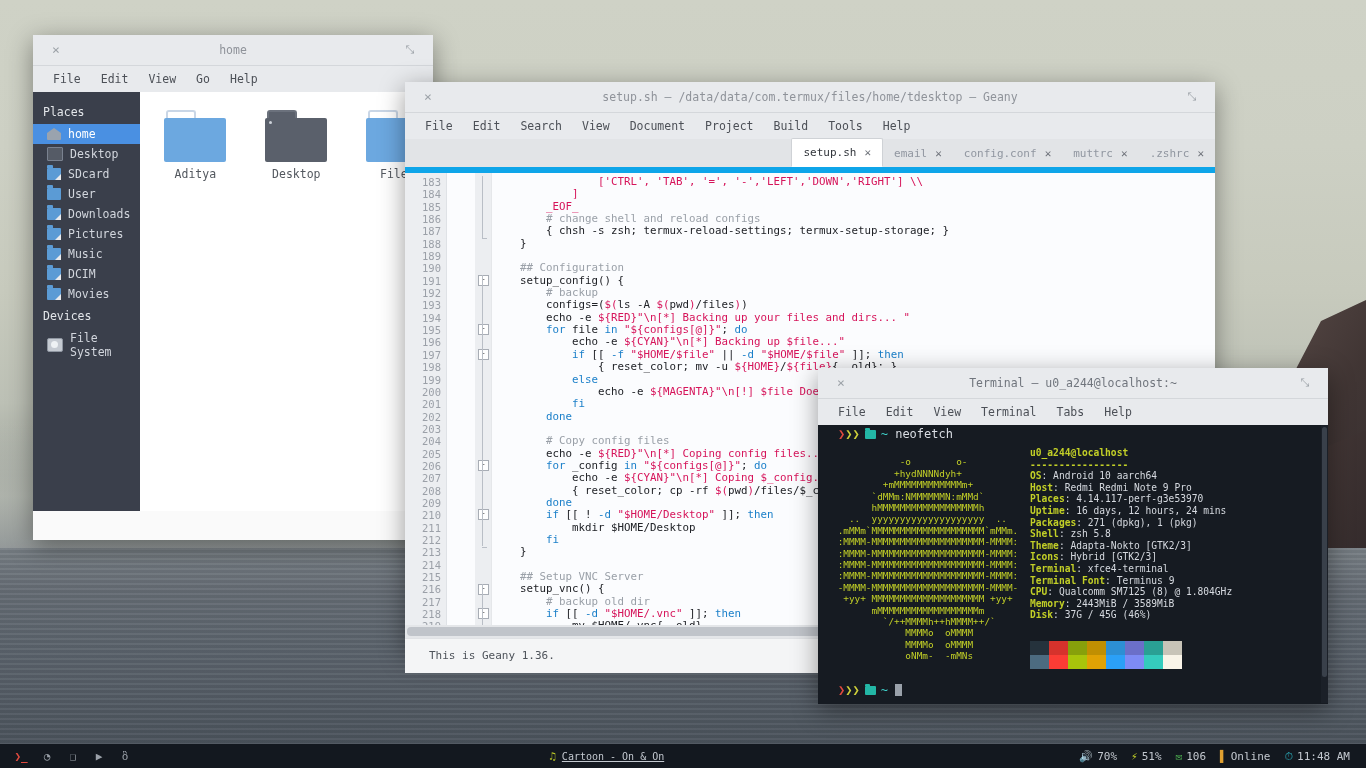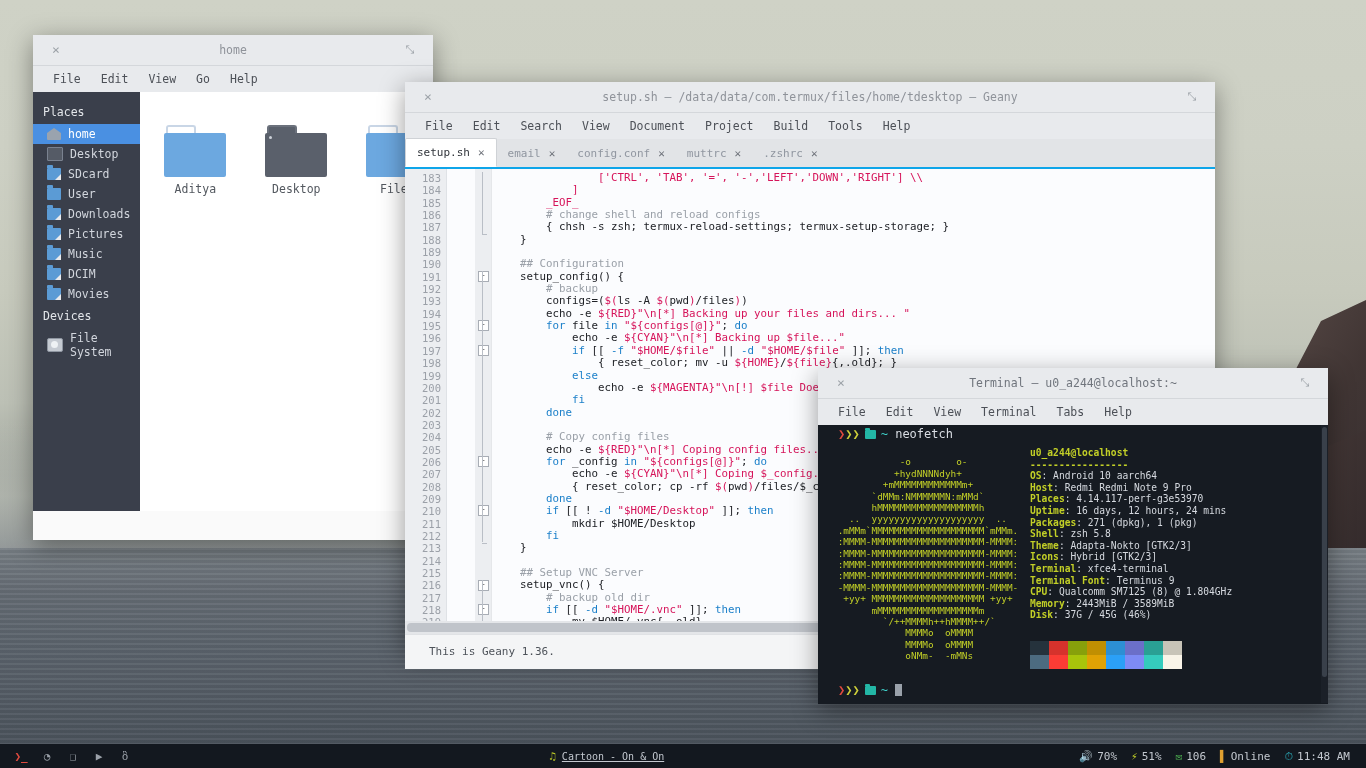--- a/index.html
+++ b/index.html
@@ -49,39 +49,39 @@
   .fm-item.sel{background:#4a90e2;color:#fff;}
   .fm-ico{width:14px;height:12px;flex:none;border-radius:1px;position:relative;}
   .ic-folder{background:#5b9bd5;}
   .ic-folder:before{content:"";position:absolute;left:0;top:-3px;width:6px;height:3px;background:#5b9bd5;border-radius:1px 1px 0 0;}
   .ic-folder.link:after{content:"";position:absolute;right:0;bottom:0;width:6px;height:6px;background:#e8eaed;
      clip-path:polygon(100% 0,100% 100%,0 100%);}
   .ic-home{background:#9aa3ae;clip-path:polygon(50% 0,100% 42%,100% 100%,0 100%,0 42%);}
   .ic-desk{background:#555b66;border:1px solid #7a8290;}
   .ic-disk{background:#c5cad2;border:1px solid #8f96a1;border-radius:2px;}
   .ic-disk:after{content:"";position:absolute;left:3px;top:2px;width:7px;height:7px;border-radius:50%;background:#eef1f4;}
-  #fm-main{flex:1;background:#fff;padding:33px 0 0 18px;}
+  #fm-main{flex:1;background:#fff;padding:18px 0 0 18px;}
   .fm-grid{display:flex;gap:27px;}
   .fm-file{width:74px;text-align:center;}
   .f-ico{width:62px;height:52px;margin:0 auto;position:relative;}
   .f-ico .tab{position:absolute;left:2px;top:0;width:26px;height:9px;border:2px solid #c9d6e6;
      border-bottom:none;border-radius:3px 3px 0 0;background:#fff;}
   .f-ico .body{position:absolute;left:0;top:8px;width:62px;height:44px;background:#6ca8e0;border-radius:2px;}
   .f-ico.dark .tab{border-color:#6b717c;background:#5a606b;}
   .f-ico.dark .body{background:#5a606b;}
   .f-ico.dark .body:before{content:"";position:absolute;left:4px;top:3px;width:3px;height:3px;border-radius:50%;background:#cdd2d9;}
   .f-label{font-size:11.5px;color:#53585f;margin-top:5px;}
   #fm-status{height:24px;background:#f2f3f5;border-top:1px solid #dfe1e5;
      font-size:11px;color:#6a6f77;line-height:24px;padding-left:10px;}
 
   
   #geany{left:405px;top:82px;width:810px;height:570px;background:#f4f5f6;}
   #geany .titlebar{height:30px;}
   #geany-tabs{height:28px;background:#e2e4e7;display:flex;align-items:flex-end;
-     border-bottom:2px solid #0ea5e9;}
+     border-bottom:6px solid #0ea5e9;justify-content:flex-end;}
   .gtab{display:flex;align-items:center;gap:8px;height:27px;padding:0 11px;font-size:11px;
      color:#9096a0;cursor:default;font-family:"DejaVu Sans Mono","Liberation Mono",monospace;}
   .gtab.active{background:#fff;color:#31353b;border:1px solid #cfd2d6;border-bottom:1px solid #fff;border-radius:2px 2px 0 0;}
   .gtab .x{font-size:11px;font-weight:bold;color:#6d7179;}
   #geany-editor{position:relative;height:465px;background:#fbfcfe;overflow:hidden;display:flex;gap:28px;}
   #gutter{width:36px;background:#eceef1;color:#9ba0a8;font-size:10.5px;text-align:right;
      padding:3px 5px 0 0;line-height:12.35px;border-right:1px solid #dfe2e6;flex:none;}
   #foldcol{width:16px;background:#eceef1;border-right:1px solid #e5e7ea;flex:none;position:relative;padding-top:3px;}
   .fold{position:absolute;left:3px;width:9px;height:9px;border:1px solid #a8adb5;background:#fff;
      font-size:8px;line-height:7px;text-align:center;color:#555;}

